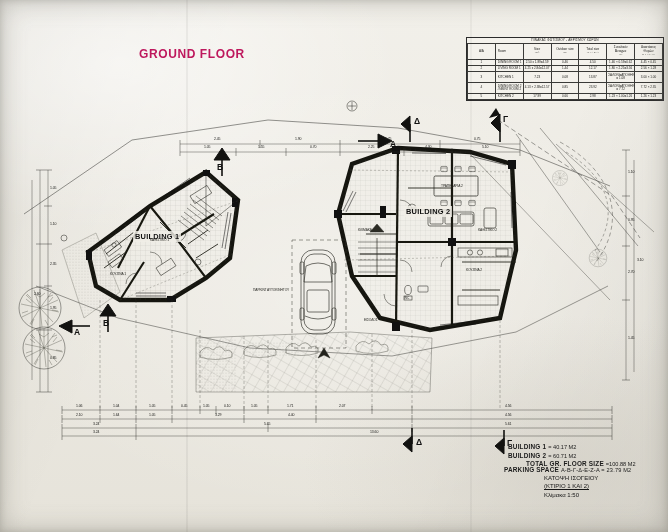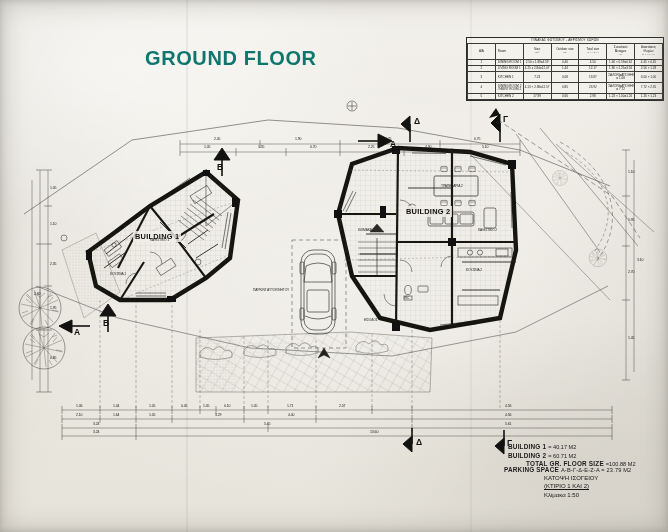--- a/index.html
+++ b/index.html
@@ -21,22 +21,22 @@
   }
   #fold-a,#fold-b{position:absolute;top:0;bottom:0;width:2px;pointer-events:none;}
   #fold-a{left:186px;background:linear-gradient(90deg,rgba(0,0,0,0),rgba(0,0,0,.10),rgba(0,0,0,0));}
   #fold-b{left:470px;background:linear-gradient(90deg,rgba(0,0,0,0),rgba(0,0,0,.08),rgba(0,0,0,0));}
   #edge-shade{
     position:absolute;inset:0;pointer-events:none;
     box-shadow:inset 0 0 26px rgba(120,116,108,.42), inset 0 0 6px rgba(90,86,80,.25);
   }
   svg{position:absolute;left:0;top:0;}
   .ttl{
-    position:absolute;left:145px;top:47px;
-    font-size:20px;font-weight:bold;letter-spacing:.6px;color:#0f766e;
+    position:absolute;left:139px;top:47px;
+    font-size:12px;font-weight:bold;letter-spacing:.6px;color:#be185d;
   }
   .bldglbl{
     position:absolute;font-size:7.4px;font-weight:bold;letter-spacing:.25px;
     background:rgba(240,238,231,.82);padding:1px 2px;color:#111;
   }
   #bld1-label{left:133px;top:231px;}
   #bld2-label{left:404px;top:206px;}
   .secmark{position:absolute;font-size:8.5px;font-weight:bold;color:#111;}
   .areatbl{
     position:absolute;left:508px;top:443px;font-size:6.4px;font-weight:bold;

